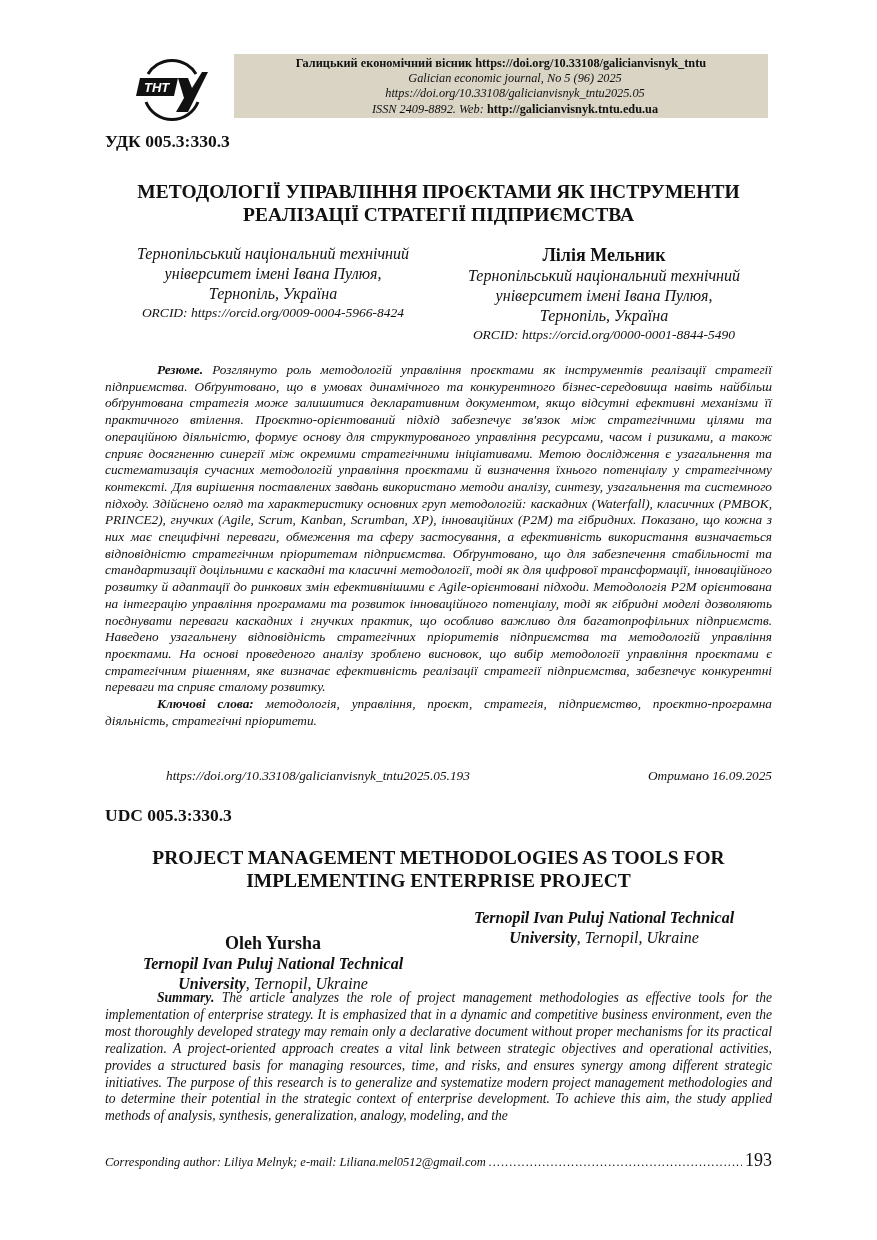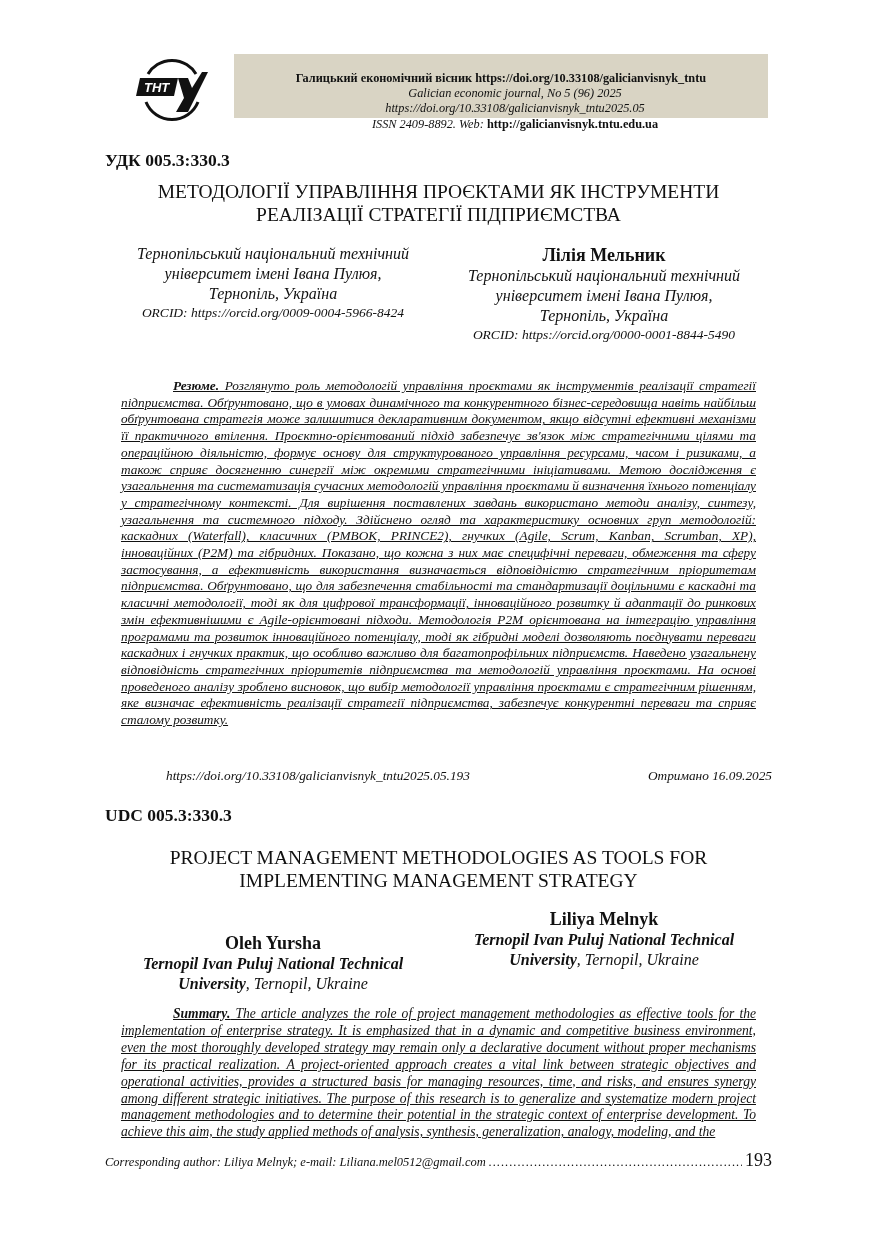--- a/index.html
+++ b/index.html
@@ -8,39 +8,39 @@
     font-family: "Liberation Serif", "DejaVu Serif", serif;
     color: #111111;
   }
   .abs { position: absolute; }
   .logo { left: 136px; top: 52px; width: 72px; height: 72px; }
   .header-box {
     left: 234px; top: 54px; width: 534px; height: 64px;
     background: #d9d4c4;
     text-align: center;
     font-size: 12.3px; line-height: 15.2px;
-    padding-top: 17px; box-sizing: border-box;
+    padding-top: 2px; box-sizing: border-box;
   }
   .header-box .b { font-weight: bold; }
   .header-box .i { font-style: italic; margin-left: 28px; }
   .udc { left: 105px; font-weight: bold; font-size: 17.5px; }
   .title {
     left: 105px; width: 667px; text-align: center;
-    font-weight: normal; font-size: 19.5px; line-height: 23px;
+    font-weight: bold; font-size: 19.5px; line-height: 23px;
   }
   .author-col { width: 330px; text-align: center; }
   .author-name { font-weight: bold; font-size: 18px; line-height: 22px; }
   .aff { font-style: italic; font-size: 16px; line-height: 20px; }
   .orcid { font-style: italic; font-size: 13.5px; line-height: 18px; }
   .abstract {
     left: 105px; width: 667px;
     font-style: italic; font-size: 13.3px; line-height: 16.7px;
     text-align: justify;
   }
-  .abstract p { margin: 16px; text-indent: 52px; text-decoration: underline; }
+  .abstract p { margin: 0; text-indent: 52px; }
   .abstract .label { font-weight: bold; }
   .abstract-en { font-size: 13.6px; line-height: 16.9px; }
   .meta-line { font-style: italic; font-size: 13.3px; }
   .footer {
     left: 105px; width: 667px; top: 1150px;
     font-style: italic; font-size: 12.5px;
     display: flex; align-items: baseline;
   }
   .footer .dots { flex: 1; overflow: hidden; white-space: nowrap; margin: 0 3px; letter-spacing: 1px; }
   .footer .page { font-style: normal; font-size: 18px; }
@@ -62,21 +62,21 @@
 <div class="abs header-box">
   <div class="b">Галицький економічний вісник https://doi.org/10.33108/galicianvisnyk_tntu</div>
   <div class="i">Galician economic journal, No 5 (96) 2025</div>
   <div class="i">https://doi.org/10.33108/galicianvisnyk_tntu2025.05</div>
   <div>
     <span class="i">ISSN 2409-8892. Web:</span>
     <span class="b">http://galicianvisnyk.tntu.edu.ua</span>
   </div>
 </div>
 
-<div class="abs udc" style="top:150px;">УДК 005.3:330.3</div>
+<div class="abs udc" style="top:131px;">УДК 005.3:330.3</div>
 
 <div class="abs title" style="top:180px;">
   <div>МЕТОДОЛОГІЇ УПРАВЛІННЯ ПРОЄКТАМИ ЯК ІНСТРУМЕНТИ</div>
   <div>РЕАЛІЗАЦІЇ СТРАТЕГІЇ ПІДПРИЄМСТВА</div>
 </div>
 
 <div class="abs author-col" style="left:108px; top:244px;">
   <div class="aff">Тернопільський національний технічний</div>
   <div class="aff">університет імені Івана Пулюя,</div>
   <div class="aff">Тернопіль, Україна</div>
@@ -85,39 +85,39 @@
 <div class="abs author-col" style="left:439px; top:244px;">
   <div class="author-name">Лілія Мельник</div>
   <div class="aff">Тернопільський національний технічний</div>
   <div class="aff">університет імені Івана Пулюя,</div>
   <div class="aff">Тернопіль, Україна</div>
   <div class="orcid">ORCID: https://orcid.org/0000-0001-8844-5490</div>
 </div>
 
 <div class="abs abstract" style="top:362px;">
   <p><span class="label">Резюме.</span><span> Розглянуто роль методологій управління проєктами як інструментів реалізації стратегії підприємства. Обґрунтовано, що в умовах динамічного та конкурентного бізнес-середовища навіть найбільш обґрунтована стратегія може залишитися декларативним документом, якщо відсутні ефективні механізми її практичного втілення. Проєктно-орієнтований підхід забезпечує зв'язок між стратегічними цілями та операційною діяльністю, формує основу для структурованого управління ресурсами, часом і ризиками, а також сприяє досягненню синергії між окремими стратегічними ініціативами. Метою дослідження є узагальнення та систематизація сучасних методологій управління проєктами й визначення їхнього потенціалу у стратегічному контексті. Для вирішення поставлених завдань використано методи аналізу, синтезу, узагальнення та системного підходу. Здійснено огляд та характеристику основних груп методологій: каскадних (Waterfall), класичних (PMBOK, PRINCE2), гнучких (Agile, Scrum, Kanban, Scrumban, XP), інноваційних (P2M) та гібридних. Показано, що кожна з них має специфічні переваги, обмеження та сферу застосування, а ефективність використання визначається відповідністю стратегічним пріоритетам підприємства. Обґрунтовано, що для забезпечення стабільності та стандартизації доцільними є каскадні та класичні методології, тоді як для цифрової трансформації, інноваційного розвитку й адаптації до ринкових змін ефективнішими є Agile-орієнтовані підходи. Методологія P2M орієнтована на інтеграцію управління програмами та розвиток інноваційного потенціалу, тоді як гібридні моделі дозволяють поєднувати переваги каскадних і гнучких практик, що особливо важливо для багатопрофільних підприємств. Наведено узагальнену відповідність стратегічних пріоритетів підприємства та методологій управління проєктами. На основі проведеного аналізу зроблено висновок, що вибір методології управління проєктами є стратегічним рішенням, яке визначає ефективність реалізації стратегії підприємства, забезпечує конкурентні переваги та сприяє сталому розвитку.</span></p>
+  <p><span class="label">Ключові слова:</span><span> методологія, управління, проєкт, стратегія, підприємство, проєктно-програмна діяльність, стратегічні пріоритети.</span></p>
 </div>
 
 <div class="abs meta-line" style="left:166px; top:768px;">https://doi.org/10.33108/galicianvisnyk_tntu2025.05.193</div>
 <div class="abs meta-line" style="right:105px; top:768px;">Отримано 16.09.2025</div>
 
 <div class="abs udc" style="top:805px;">UDC 005.3:330.3</div>
 
 <div class="abs title" style="top:846px;">
   <div>PROJECT MANAGEMENT METHODOLOGIES AS TOOLS FOR</div>
-  <div>IMPLEMENTING MANAGEMENT STRATEGY</div>
+  <div>IMPLEMENTING ENTERPRISE PROJECT</div>
 </div>
 
 <div class="abs author-col en-aff" style="left:108px; top:932px;">
   <div class="author-name">Oleh Yursha</div>
   <div class="aff" style="font-weight:bold;">Ternopil Ivan Puluj National Technical</div>
   <div class="aff"><span class="u">University</span><span>, Ternopil, Ukraine</span></div>
 </div>
 <div class="abs author-col en-aff" style="left:439px; top:908px;">
-  <div class="author-name">Liliya Melnyk</div>
   <div class="aff" style="font-weight:bold;">Ternopil Ivan Puluj National Technical</div>
   <div class="aff"><span class="u">University</span><span>, Ternopil, Ukraine</span></div>
 </div>
 
 <div class="abs abstract abstract-en" style="top:990px;">
   <p><span class="label">Summary.</span><span> The article analyzes the role of project management methodologies as effective tools for the implementation of enterprise strategy. It is emphasized that in a dynamic and competitive business environment, even the most thoroughly developed strategy may remain only a declarative document without proper mechanisms for its practical realization. A project-oriented approach creates a vital link between strategic objectives and operational activities, provides a structured basis for managing resources, time, and risks, and ensures synergy among different strategic initiatives. The purpose of this research is to generalize and systematize modern project management methodologies and to determine their potential in the strategic context of enterprise development. To achieve this aim, the study applied methods of analysis, synthesis, generalization, analogy, modeling, and the</span></p>
 </div>
 
 <div class="abs footer">
   <span>Corresponding author: Liliya Melnyk; e-mail: Liliana.mel0512@gmail.com</span>

